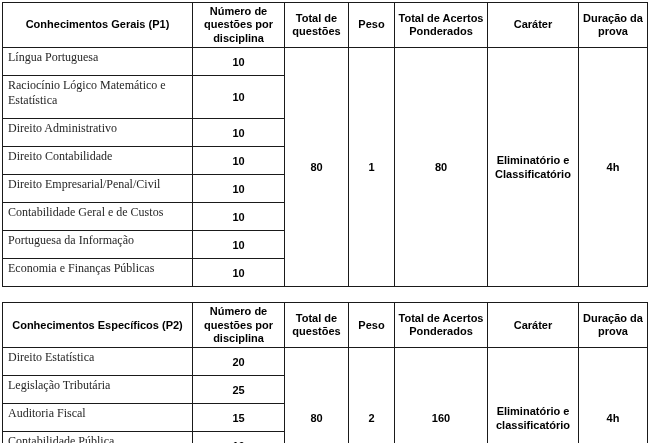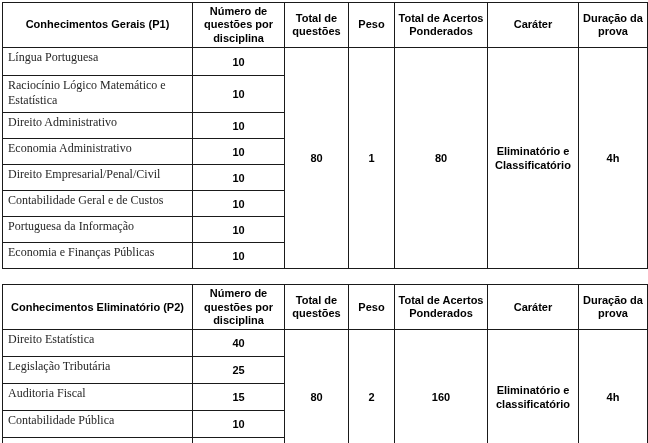--- a/index.html
+++ b/index.html
@@ -39,21 +39,21 @@
     padding: 2px 3px;
     height: 36px;
   }
   td.disc {
     font-family: "Liberation Serif", serif;
     font-size: 12px;
     font-weight: 500;
     color: #262626;
     text-align: left;
     vertical-align: top;
-    padding: 2px 2px 2px 5px;
+    padding: 2px 2px 10px 5px;
     line-height: 1.25;
   }
   td.num, td.merge {
     font-size: 11px;
     font-weight: bold;
     color: #000000;
     text-align: center;
     vertical-align: middle;
     padding: 0 4px;
     line-height: 1.3;
@@ -102,21 +102,21 @@
       </tr>
       <tr class="row-2l">
         <td class="disc">Raciocínio Lógico Matemático e Estatística</td>
         <td class="num">10</td>
       </tr>
       <tr>
         <td class="disc">Direito Administrativo</td>
         <td class="num">10</td>
       </tr>
       <tr>
-        <td class="disc">Economia Administrativo</td>
+        <td class="disc">Direito Contabilidade</td>
         <td class="num">10</td>
       </tr>
       <tr>
         <td class="disc">Direito Empresarial/Penal/Civil</td>
         <td class="num">10</td>
       </tr>
       <tr>
         <td class="disc">Contabilidade Geral e de Custos</td>
         <td class="num">10</td>
       </tr>
@@ -138,33 +138,33 @@
       <col style="width:190px">
         <col style="width:92px">
         <col style="width:64px">
       <col style="width:46px">
         <col style="width:93px">
         <col style="width:91px">
         <col style="width:69px">
     </colgroup>
     <thead>
       <tr>
-        <th>Conhecimentos Eliminatório (P2)</th>
+        <th>Conhecimentos Específicos (P2)</th>
         <th>Número de questões por disciplina</th>
         <th>Total de questões</th>
         <th>Peso</th>
         <th>Total de Acertos Ponderados</th>
         <th>Caráter</th>
         <th>Duração da prova</th>
       </tr>
     </thead>
     <tbody>
       <tr>
         <td class="disc">Direito Estatística</td>
-        <td class="num">40</td>
+        <td class="num">20</td>
         <td class="merge" rowspan="5">80</td>
         <td class="merge" rowspan="5">2</td>
         <td class="merge" rowspan="5">160</td>
         <td class="merge" rowspan="5">Eliminatório e classificatório</td>
         <td class="merge" rowspan="5">4h</td>
       </tr>
       <tr>
         <td class="disc">Legislação Tributária</td>
         <td class="num">25</td>
       </tr>

